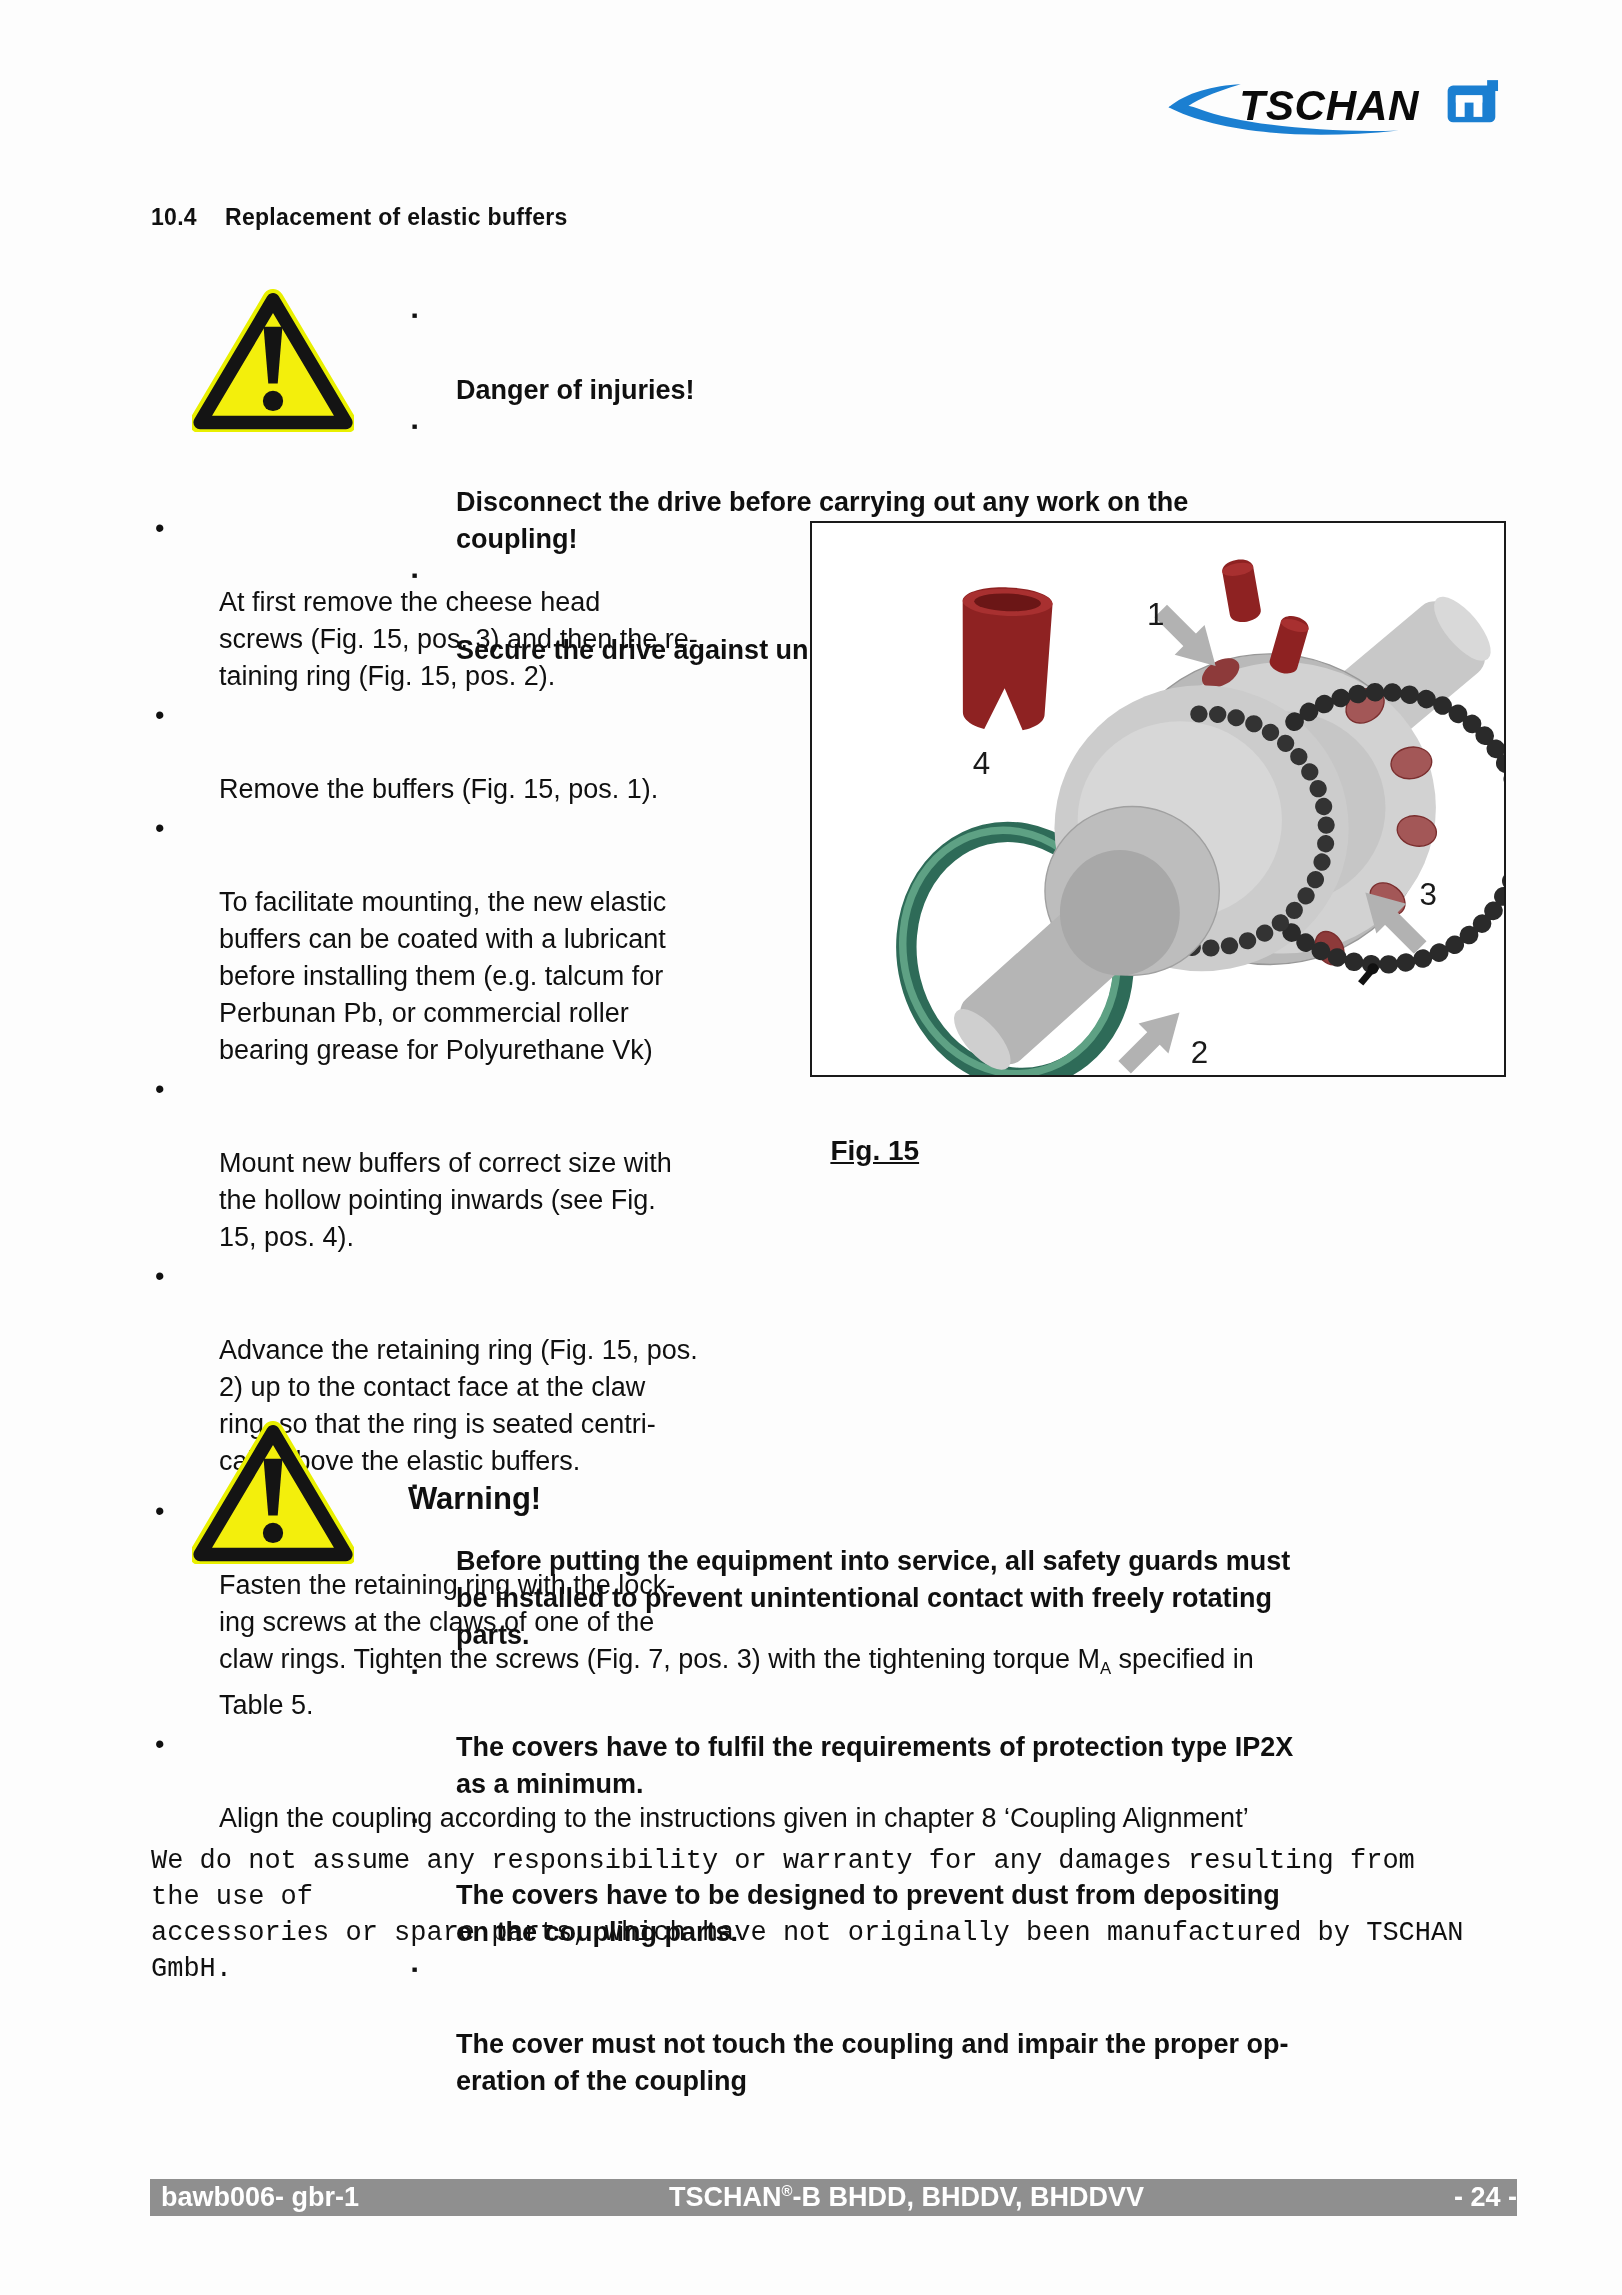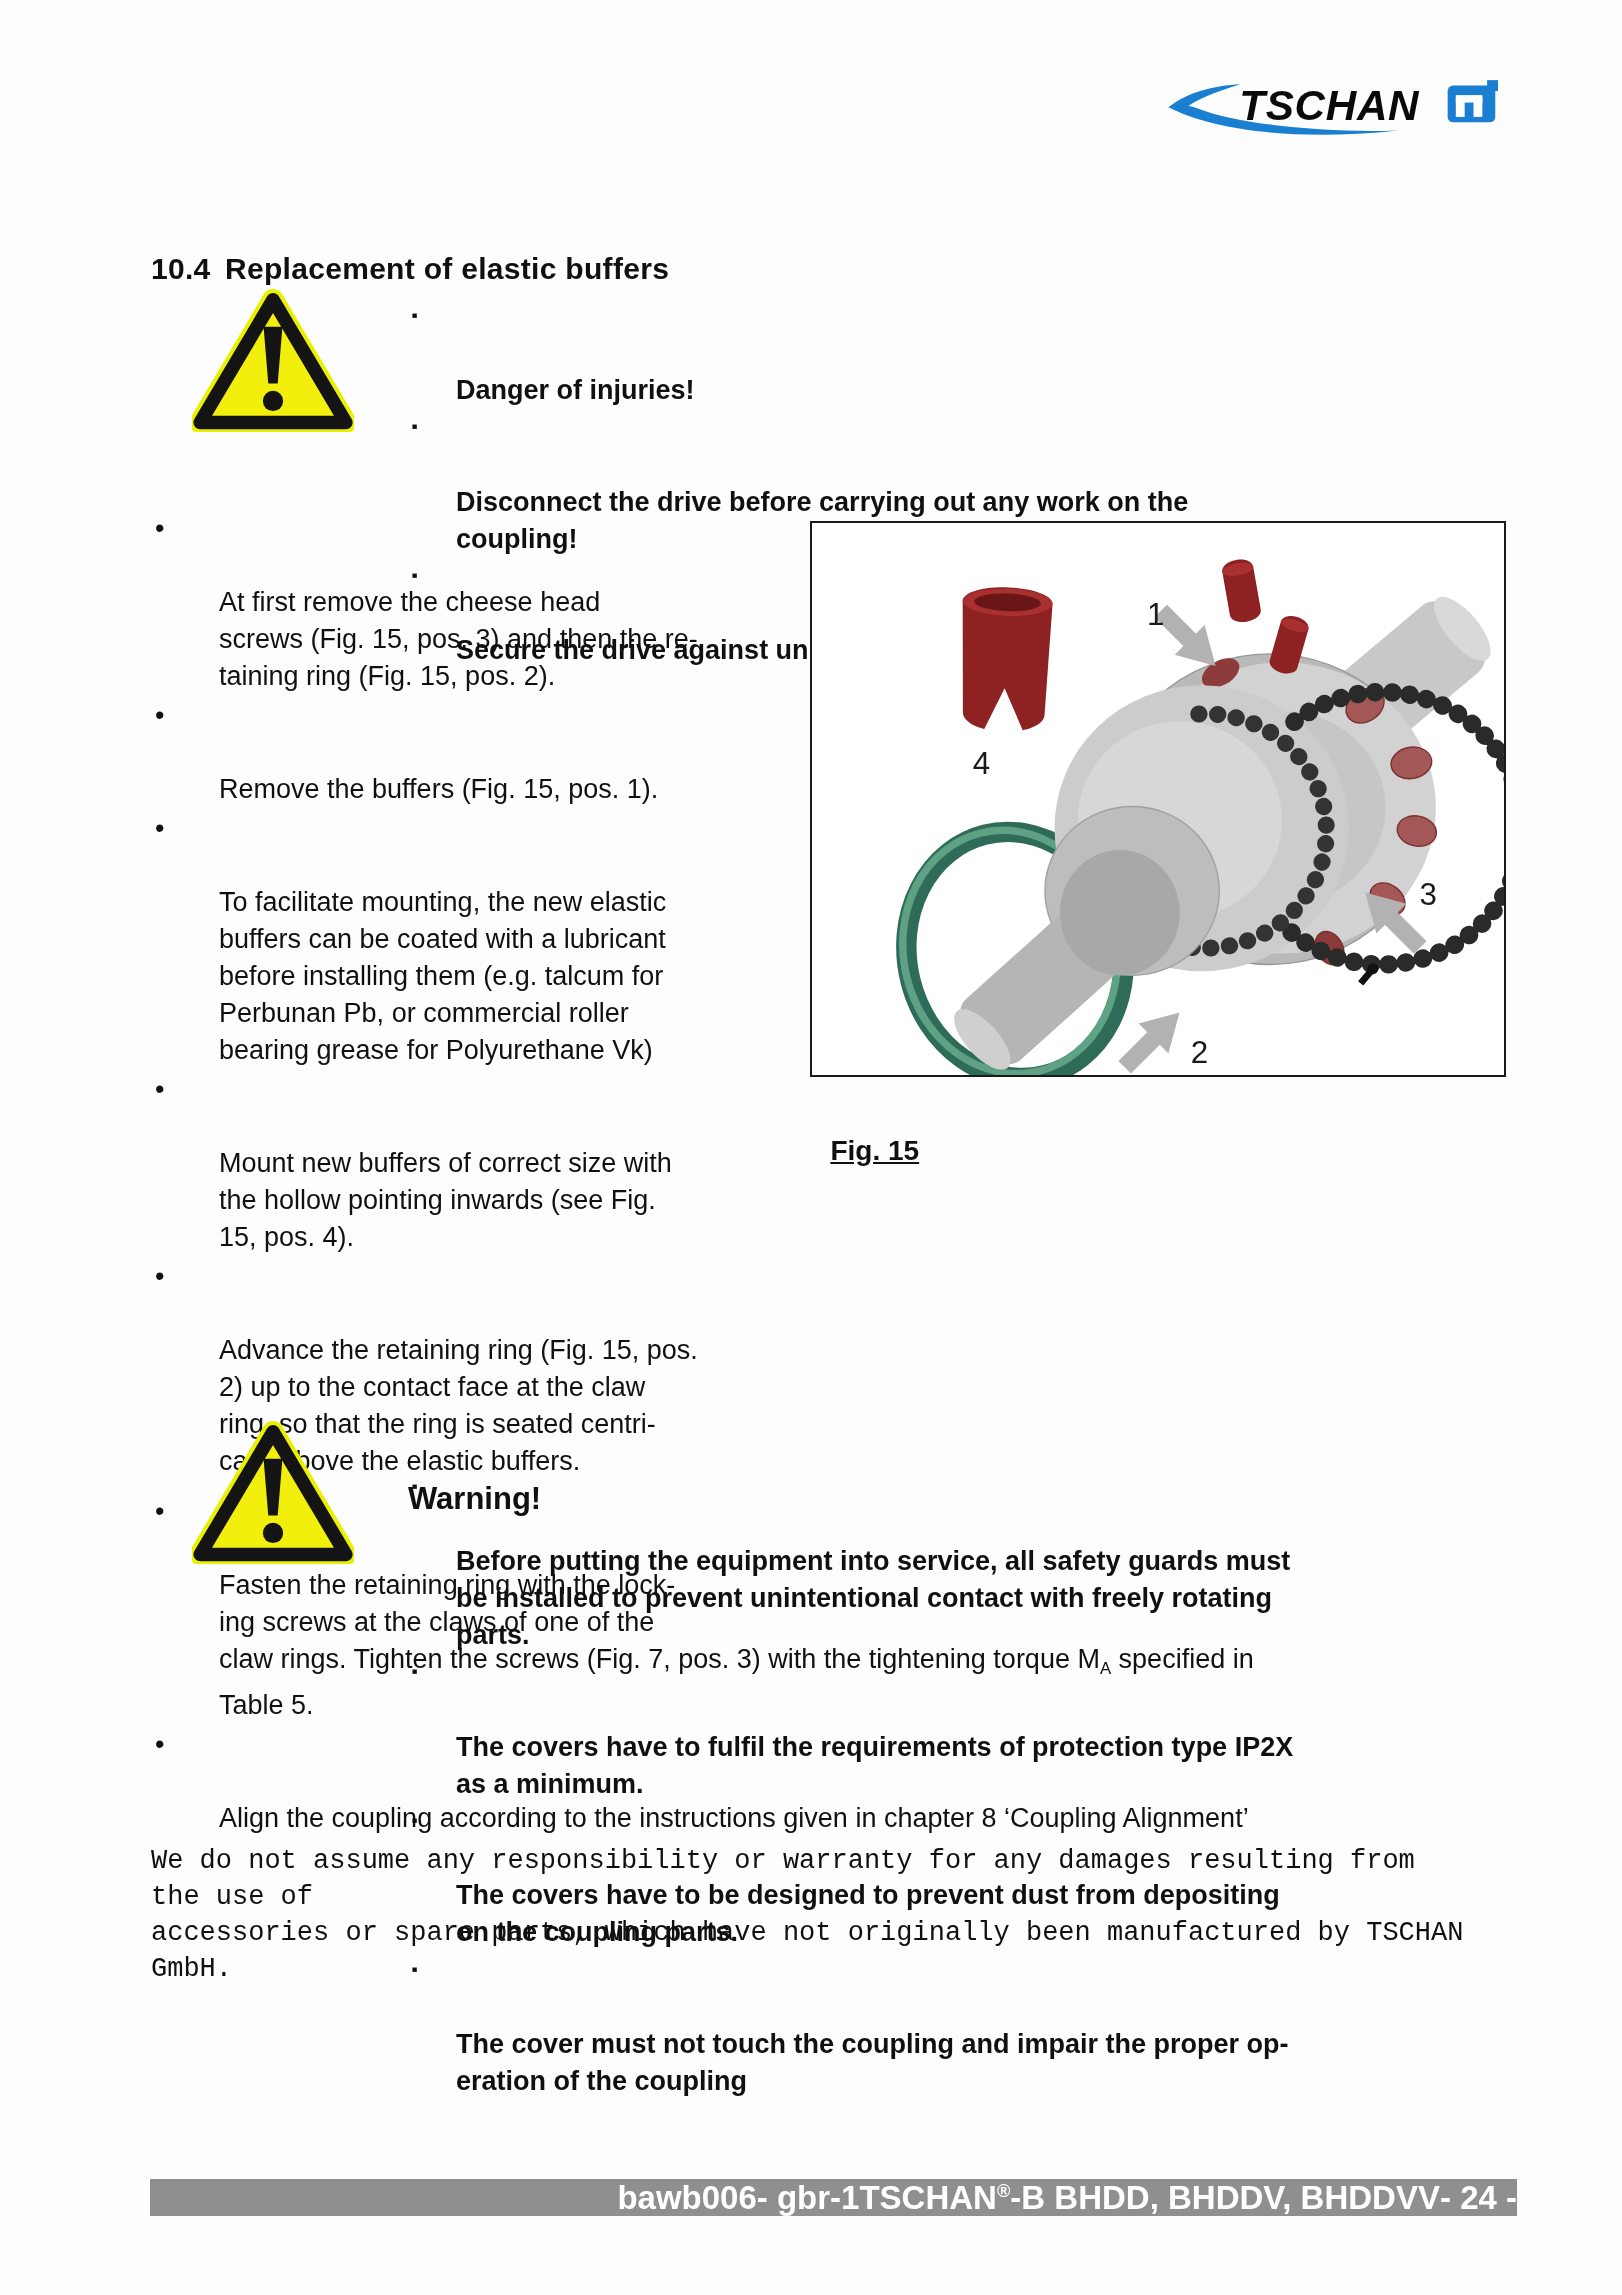--- a/index.html
+++ b/index.html
@@ -5,21 +5,21 @@
   html,body{margin:0;padding:0;}
   body{
     width:1622px;height:2295px;position:relative;background:#fdfdfd;
     font-family:"Liberation Sans", sans-serif;color:#101010;
     -webkit-font-smoothing:antialiased;
   }
   .abs{position:absolute;}
   
   .logo{left:1159px;top:65px;width:354px;height:82px;}
   
-  .heading{left:151px;top:204px;font-size:30px;font-weight:bold;letter-spacing:0.3px;margin-top:48px;}
+  .heading{left:151px;top:204px;font-size:23px;font-weight:bold;letter-spacing:0.3px;}
   .heading .num{display:inline-block;width:74px;}
   
   .warnrow{display:flex;align-items:flex-start;}
   .warn1{left:192px;top:289px;width:1200px;}
   .warn2{left:192px;top:1421px;width:1329px;}
   .tri{width:162px;height:143px;flex:0 0 auto;}
   .warnlist{margin-left:56px;padding-top:8.9px;width:995px;}
   .warn2 .warnlist{padding-top:48px;width:1077px;}
   .witem{position:relative;padding-left:46px;font-weight:bold;font-size:27px;
          line-height:37px;white-space:pre-line;margin-bottom:0.7px;}
@@ -32,22 +32,22 @@
   .figure-caption{margin-top:57px;font-size:28px;font-weight:bold;line-height:33px;padding-left:20.4px;text-decoration:underline;}
   .li{position:relative;padding-left:68px;white-space:pre-line;margin-bottom:2px;}
   .li .dot{position:absolute;left:4.1px;top:0;}
   .li.extra-gap{margin-top:13.6px;}
   sub{font-size:.62em;}
   
   .paragraph{left:151px;top:1840px;width:1326px;font-size:27px;line-height:36px;
              padding-top:3.4px;white-space:pre-line;font-family:Liberation Mono, monospace;}
   
   .footer{left:150px;top:2179px;width:1367px;height:37px;background:#8f8f8f;
-          display:flex;align-items:center;justify-content:flex-end;
-          color:#ffffff;font-weight:bold;font-size:33px;padding:0;box-sizing:border-box;}
+          display:flex;align-items:center;justify-content:space-between;
+          color:#ffffff;font-weight:bold;font-size:27px;padding:0;box-sizing:border-box;}
   .footer .fleft{padding-left:11px;}
   .footer .fright{}
   .footer sup{font-size:.55em;vertical-align:super;}
   svg text{font-family:"Liberation Sans", sans-serif;}
 </style>
 </head>
 <body>
 
 <div class="abs logo">
   <svg width="354" height="82" viewBox="0 0 520 120">

